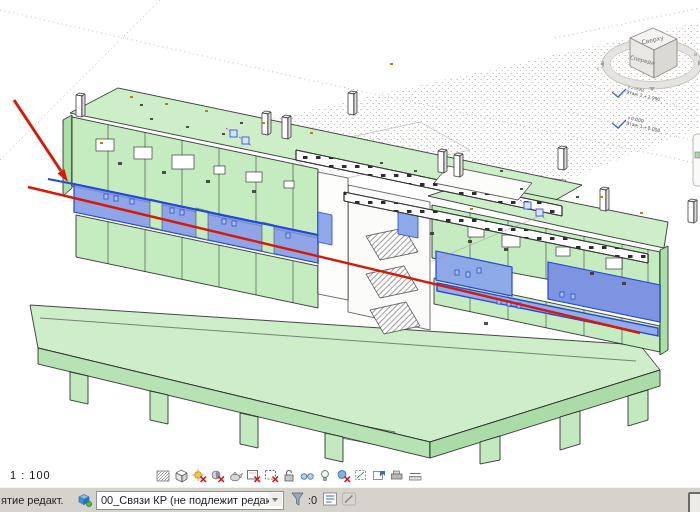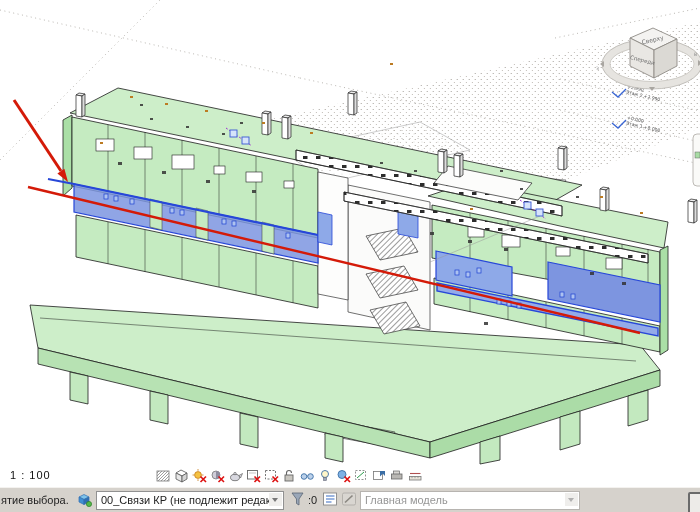--- a/index.html
+++ b/index.html
@@ -422,21 +422,21 @@
               <line x1="7" y1="8.5" x2="7" y2="10.2"></line>
               <line x1="10" y1="8.5" x2="10" y2="10.2"></line>
             </g>
       <line x1="2" y1="5.5" x2="12.5" y2="5.5" stroke="#b05050" stroke-width="1.1"></line>
     </g>
   </svg>
   </span>
 </div>
 
 <div id="sbar">
-  <span class="msg">ятие выбора.</span>
+  <span class="msg">ятие редакт.</span>
 
   <span class="sb-icon" style="left:76px">
     <svg width="17" height="17" viewBox="0 0 17 17">
       <polygon points="3,6 8,3.5 13,6 8,8.5" fill="#7fc3ea" stroke="#2f6fb2" stroke-width="0.7"></polygon>
       <polygon points="3,6 8,8.5 8,13.5 3,11" fill="#3f8fd2" stroke="#2f6fb2" stroke-width="0.7"></polygon>
       <polygon points="8,8.5 13,6 13,11 8,13.5" fill="#2f6fb2" stroke="#2f6fb2" stroke-width="0.7"></polygon>
       <circle cx="13" cy="13" r="2.6" fill="#52b84a" stroke="#2c7d27" stroke-width="0.7"></circle>
     </svg>
   </span>
 
@@ -461,21 +461,17 @@
     </svg>
   </span>
 
   <span class="sb-icon" style="left:341px">
     <svg width="17" height="17" viewBox="0 0 17 17">
       <rect x="1.5" y="2" width="13" height="12" rx="1.5" fill="#d9d6d1" stroke="#b0ada8" stroke-width="0.9"></rect>
       <line x1="4" y1="11.5" x2="11.5" y2="4.5" stroke="#8a8781" stroke-width="1.6"></line>
     </svg>
   </span>
 
-  <span class="dd disabled" style="left:360px;width:218px">
-    <span class="txt">Главная модель</span>
-    <span class="chev"></span>
-  </span>
 
   <span id="partial-btn"></span>
 </div>
 
 </div>
 
 </body></html>

